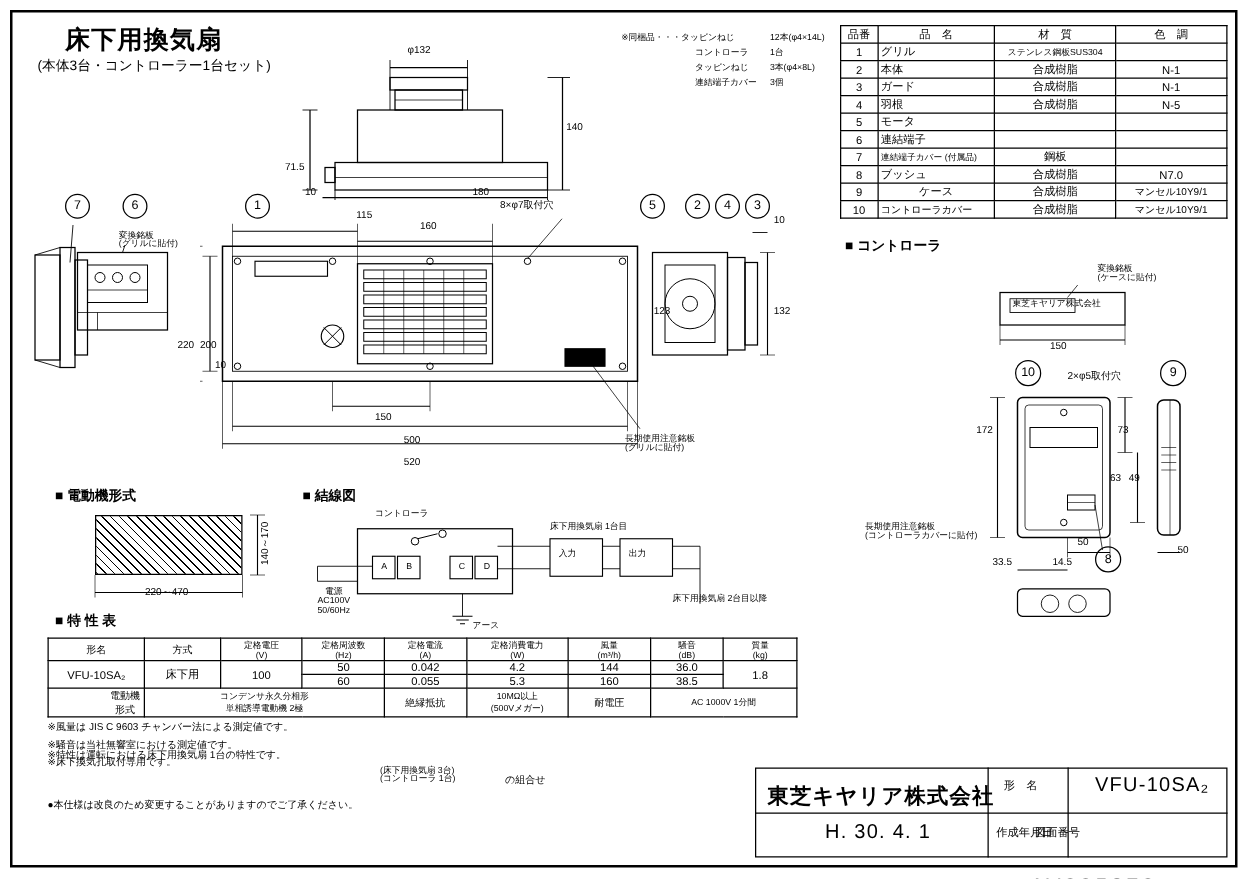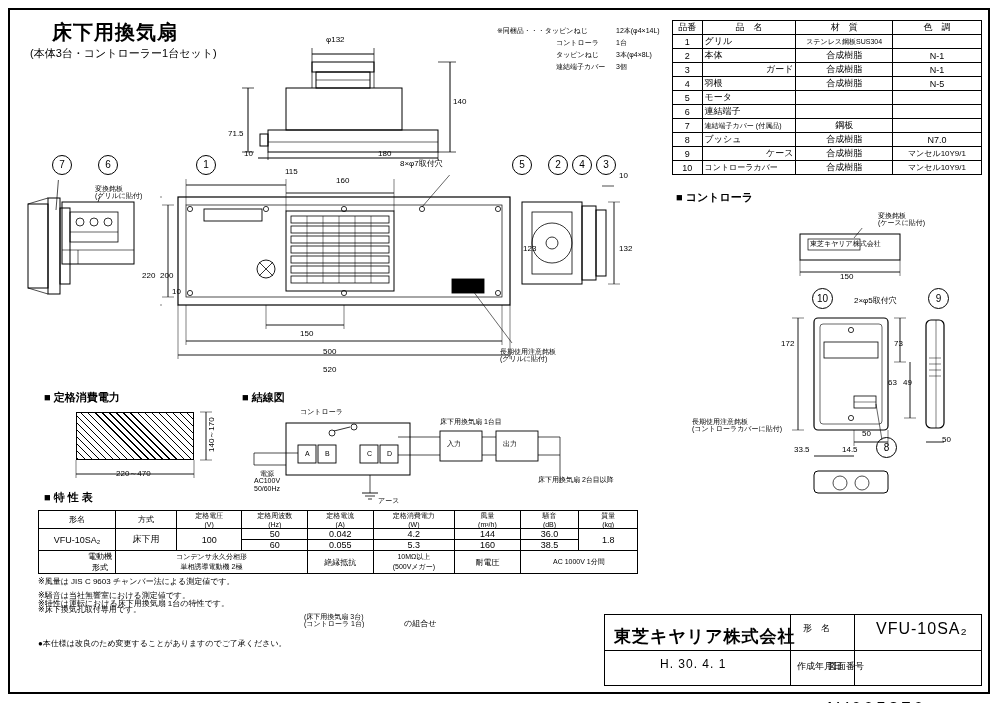--- a/index.html
+++ b/index.html
@@ -60,21 +60,21 @@
           <td></td>
         </tr>
       <tr>
           <td>2</td>
           <td style="text-align:left">本体</td>
           <td>合成樹脂</td>
           <td>N-1</td>
         </tr>
       <tr>
           <td>3</td>
-          <td style="text-align:right">ガード</td>
+          <td style="text-align:left">ガード</td>
           <td>合成樹脂</td>
           <td>N-1</td>
         </tr>
       <tr>
           <td>4</td>
           <td style="text-align:left">羽根</td>
           <td>合成樹脂</td>
           <td>N-5</td>
         </tr>
       <tr>
@@ -96,21 +96,21 @@
           <td></td>
         </tr>
       <tr>
           <td>8</td>
           <td style="text-align:left">ブッシュ</td>
           <td>合成樹脂</td>
           <td>N7.0</td>
         </tr>
       <tr>
           <td>9</td>
-          <td style="text-align:right">ケース</td>
+          <td style="text-align:center">ケース</td>
           <td>合成樹脂</td>
           <td style="font-size:8px">マンセル10Y9/1</td>
         </tr>
       <tr>
           <td>10</td>
           <td style="text-align:left;font-size:8px">コントローラカバー</td>
           <td>合成樹脂</td>
           <td style="font-size:8px">マンセル10Y9/1</td>
         </tr>
     </tbody>
@@ -348,21 +348,21 @@
   <div class="t sm" style="left:942px;top:436px;">50</div>
   <div class="t xs" style="left:692px;top:418px;white-space:pre;">長期使用注意銘板
 (コントローラカバーに貼付)</div>
 
   <svg class="abs" style="left:790px;top:465px;" width="120" height="40">
     <rect x="24" y="6" width="74" height="22" rx="4" fill="none" stroke="#000" stroke-width="1"></rect>
     <circle cx="50" cy="18" r="7" fill="none" stroke="#000" stroke-width="0.7"></circle>
     <circle cx="72" cy="18" r="7" fill="none" stroke="#000" stroke-width="0.7"></circle>
   </svg>
 
-  <div class="t sec" style="left:44px;top:392px;">■ 定格消費電力</div>
+  <div class="t sec" style="left:44px;top:392px;">■ 電動機形式</div>
   <div class="box hatch" style="left:76px;top:412px;width:118px;height:48px;background-color:#fff;"></div>
   <svg class="abs" style="left:60px;top:404px;" width="170" height="76">
     <line x1="16" y1="70" x2="134" y2="70" stroke="#000" stroke-width="0.9"></line>
     <line x1="16" y1="56" x2="16" y2="74" stroke="#000" stroke-width="0.5"></line>
     <line x1="134" y1="56" x2="134" y2="74" stroke="#000" stroke-width="0.5"></line>
     <line x1="146" y1="8" x2="146" y2="56" stroke="#000" stroke-width="0.9"></line>
     <line x1="140" y1="8" x2="152" y2="8" stroke="#000" stroke-width="0.5"></line>
     <line x1="140" y1="56" x2="152" y2="56" stroke="#000" stroke-width="0.5"></line>
   </svg>
   <div class="t sm" style="left:116px;top:470px;">220～470</div>
@@ -481,21 +481,21 @@
   <div class="box" style="left:604px;top:614px;width:378px;height:72px;border-width:1.5px;"></div>
   <div class="ln vl" style="left:790px;top:614px;height:72px;"></div>
   <div class="ln vl" style="left:604px;top:650px;width:1px;height:0;"></div>
   <div class="ln hl" style="left:604px;top:650px;width:378px;"></div>
   <div class="ln vl" style="left:854px;top:614px;height:72px;"></div>
 
   <div class="t" style="left:614px;top:628px;font-size:17px;font-weight:bold;letter-spacing:1px;">東芝キヤリア株式会社</div>
   <div class="t md" style="left:803px;top:624px;">形　名</div>
   <div class="t" style="left:876px;top:621px;font-size:16px;letter-spacing:1px;">VFU-10SA₂</div>
   <div class="t md" style="left:797px;top:662px;">作成年月日</div>
-  <div class="t" style="left:660px;top:658px;font-size:12px;letter-spacing:1px;">H. 30. 4. 1</div>
+  <div class="t" style="left:660px;top:658px;font-size:16px;letter-spacing:1px;">H. 30. 4. 1</div>
 
   <div class="ln hl" style="left:604px;top:650px;width:0;"></div>
 
   <div class="t md" style="left:800px;top:661px;" style2=""></div>
 
   <div class="t md" style="left:800px;top:662px;margin-left:28px;">図面番号</div>
   <div class="t" style="left:824px;top:655px;font-size:17px;letter-spacing:3px;margin-top:45px;">AV005370</div>
 </div>
 
 </body></html>

